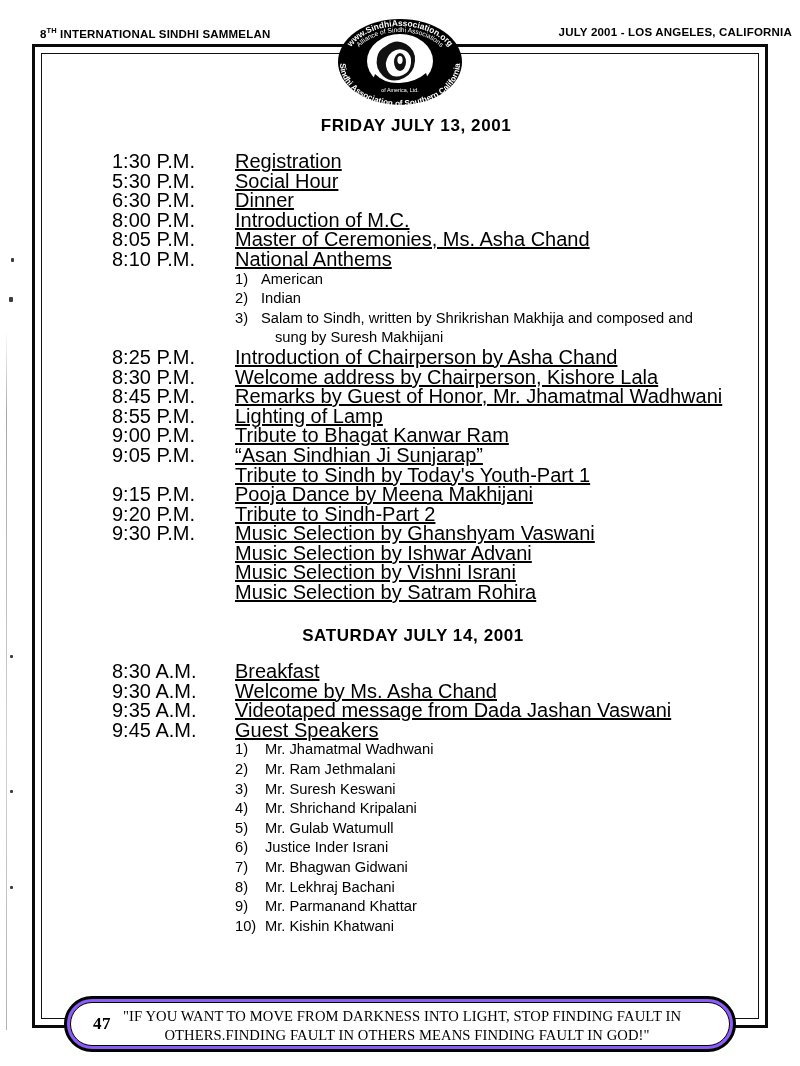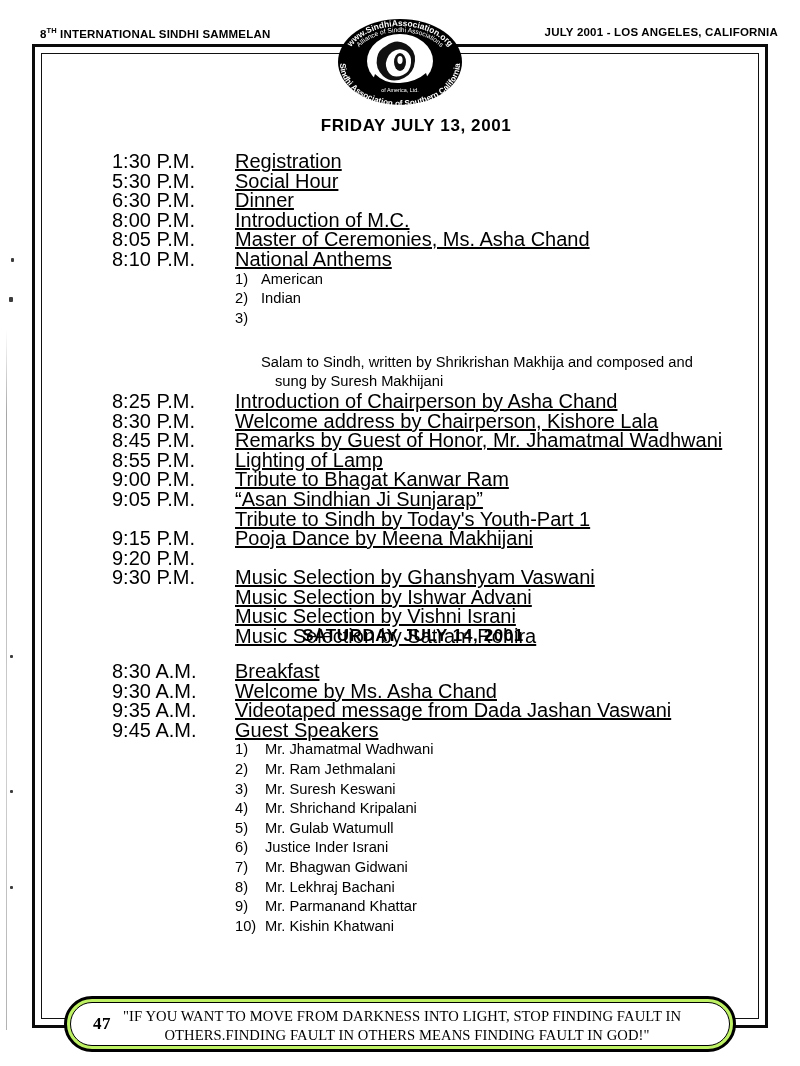--- a/index.html
+++ b/index.html
@@ -28,21 +28,21 @@
   .rh-left {
     position: absolute; left: 40px; top: 0;
     white-space: nowrap;
   }
   .rh-left sup {
     font-size: 7.5px;
     vertical-align: 5px;
     letter-spacing: 0;
   }
   .rh-right {
-    position: absolute; right: 22px; top: 0;
+    position: absolute; right: 8px; top: 0;
     white-space: nowrap;
   }
 
   
   .page-frame {
     position: absolute;
     left: 32px; top: 44px;
     width: 736px; height: 984px;
     border: 3px solid #0a0a0a;
   }
@@ -107,31 +107,31 @@
   }
   .sublist li .marker {
     flex: 0 0 26px;
     white-space: nowrap;
   }
   .sublist li .txt {
     flex: 1 1 auto;
   }
   .sublist.indent-sub { margin-left: 123px; }
   .sublist.wide li .marker { flex-basis: 30px; }
-  .hanging { display: block; margin-top: 44px; }
+  .hanging { display: block; }
   .hanging .cont { display: block; padding-left: 14px; }
 
   
   .quote-capsule {
     position: absolute;
     left: 64px; top: 996px;
     width: 672px; height: 56px;
     border: 3.5px solid #000;
     border-radius: 28px;
-    background: #bef264;
+    background: #8b5cf6;
     z-index: 8;
   }
   .quote-capsule-inner {
     position: absolute;
     left: 3px; top: 3px; right: 3px; bottom: 3px;
     border: 1px solid #000;
     border-radius: 25px;
     background: #fff;
   }
   .page-number {
@@ -286,20 +286,21 @@
   <div class="row continuation">
     <span class="time"></span>
     <span class="desc">Tribute to Sindh by Today's Youth-Part 1</span>
   </div>
   <div class="row">
     <span class="time">9:15 P.M.</span>
     <span class="desc">Pooja Dance by Meena Makhijani</span>
   </div>
   <div class="row">
     <span class="time">9:20 P.M.</span>
+    <span class="desc">Tribute to Sindh-Part 2</span>
   </div>
   <div class="row">
     <span class="time">9:30 P.M.</span>
     <span class="desc">Music Selection by Ghanshyam Vaswani</span>
   </div>
   <div class="row continuation">
     <span class="time"></span>
     <span class="desc">Music Selection by Ishwar Advani</span>
   </div>
   <div class="row continuation">

